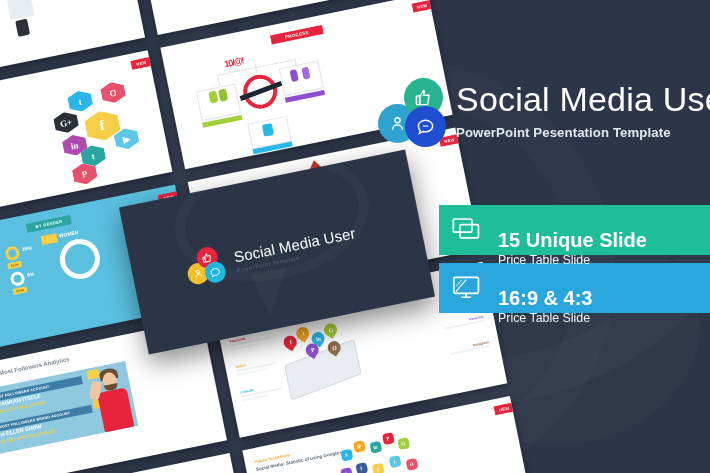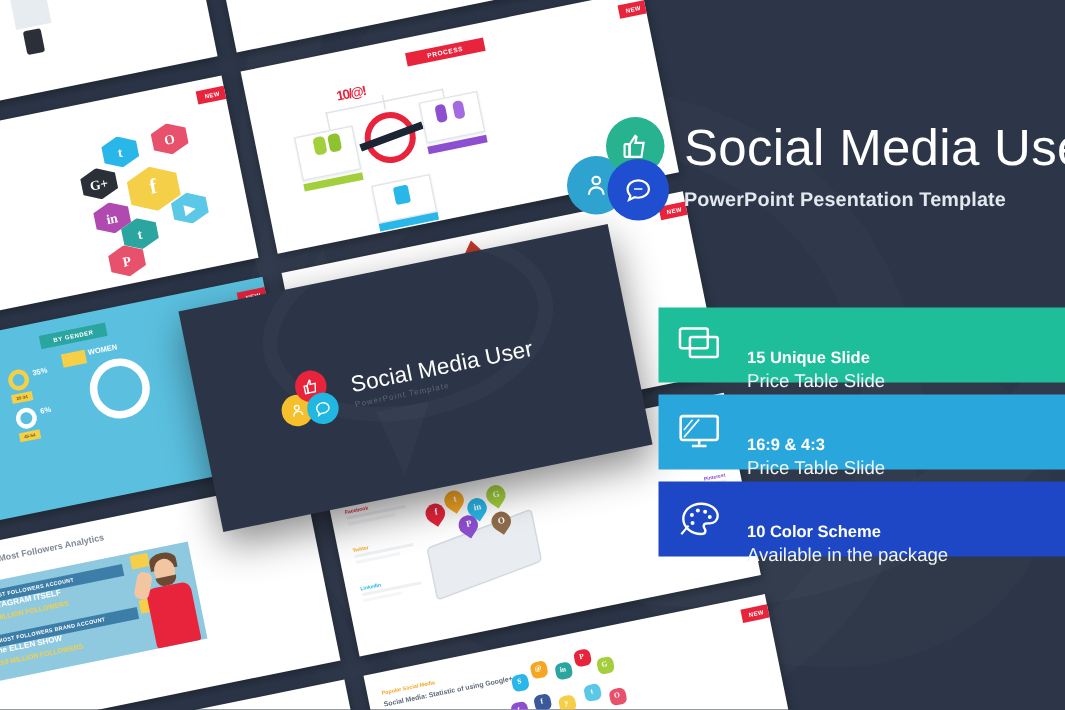--- a/index.html
+++ b/index.html
@@ -204,21 +204,21 @@
   
   .features { position:absolute; z-index:4; left:439px; top:205px; width:271px; }
   .feat {
     display:flex; align-items:center;
     height:50px; margin-bottom:8px;
     padding-left:13px;
   }
   .feat-icon { width:46px; flex:none; display:flex; align-items:center; }
   .feat-icon svg { width:30px; height:26px; }
   .feat-txt { display:flex; flex-direction:column; justify-content:center; }
-  .feat-h { color:#fff; font-size:11px; font-weight:bold; line-height:1.2;
+  .feat-h { color:#fff; font-size:20px; font-weight:bold; line-height:1.2;
             white-space:nowrap;margin-top:36px; }
   .feat-s { color:#eef4f8; font-size:12.4px; line-height:1.25; white-space:nowrap;
             margin-top:1px; }
   .f-teal { background:#1ebe9b; }
   .f-cyan { background:#29a7dc;align-items:center; }
   .f-blue { background:#1d47c4; }
 </style>
 </head>
 <body>
 
@@ -528,31 +528,14 @@
         <path d="M4.5 12.5 11 4.8" stroke-width="1.1"></path>
         <path d="M16 20v3.5M10.5 24.5h11"></path>
       </svg>
     </div>
     <div class="feat-txt">
       <div class="feat-h">16:9 &amp; 4:3</div>
       <div class="feat-s">Price Table Slide</div>
     </div>
   </div>
 
-  <div class="feat f-blue">
-    <div class="feat-icon">
-      <svg viewBox="0 0 34 28" fill="none" stroke="#fff" stroke-width="1.8">
-        <path d="M17.5 2.5C10 2.5 4 7.6 4 13.9c0 6.3 6 11.4 13.5 11.4 2.2 0 3.2-1.2 3.2-2.5 0-1.4-1.3-2-1.3-3.3 0-1.3 1-2.2 2.5-2.2h2.3c3.3 0 5.8-2.4 5.8-5.6 0-5.1-5.7-9.2-12.5-9.2z"></path>
-        <circle cx="10.5" cy="11" r="1.5" fill="#fff" stroke="none"></circle>
-        <circle cx="15" cy="7.5" r="1.5" fill="#fff" stroke="none"></circle>
-        <circle cx="20.5" cy="8.5" r="1.5" fill="#fff" stroke="none"></circle>
-        <circle cx="24" cy="12.5" r="1.5" fill="#fff" stroke="none"></circle>
-        <circle cx="11" cy="17" r="1.5" fill="#fff" stroke="none"></circle>
-        <path d="M8 19 2.5 25.5" stroke-width="1.6"></path>
-      </svg>
-    </div>
-    <div class="feat-txt">
-      <div class="feat-h">10 Color Scheme</div>
-      <div class="feat-s">Available in the package</div>
-    </div>
-  </div>
 
 </div>
 
 </body></html>

